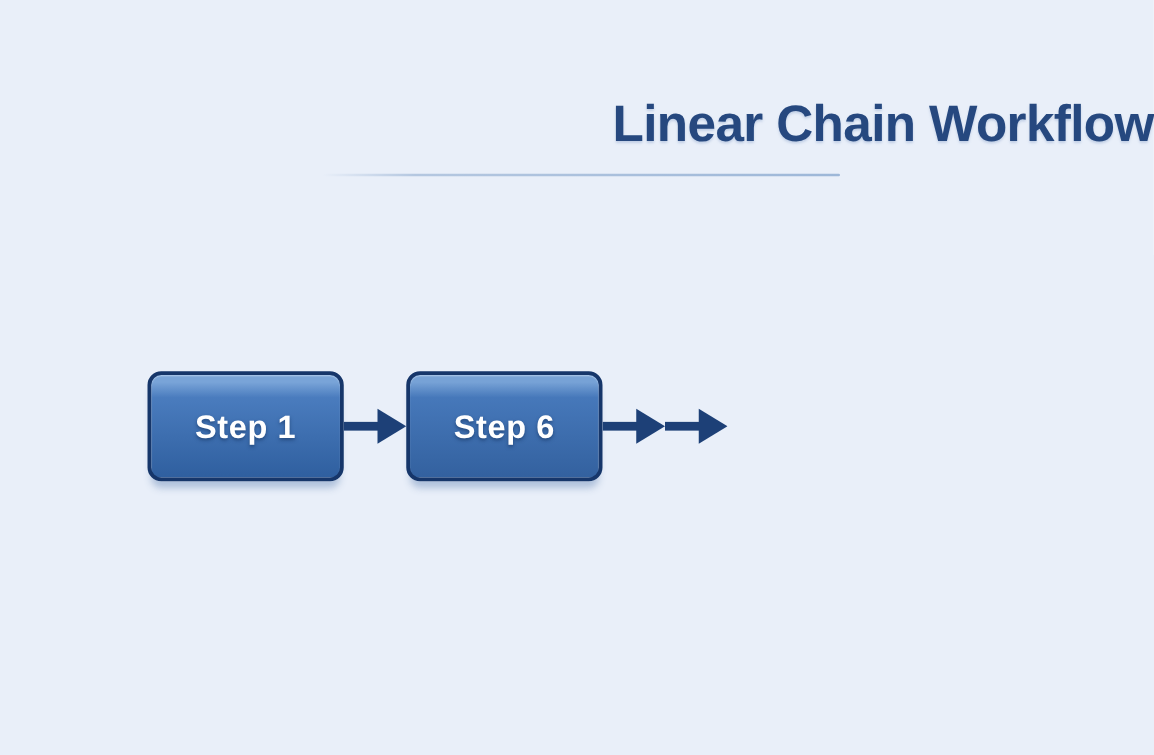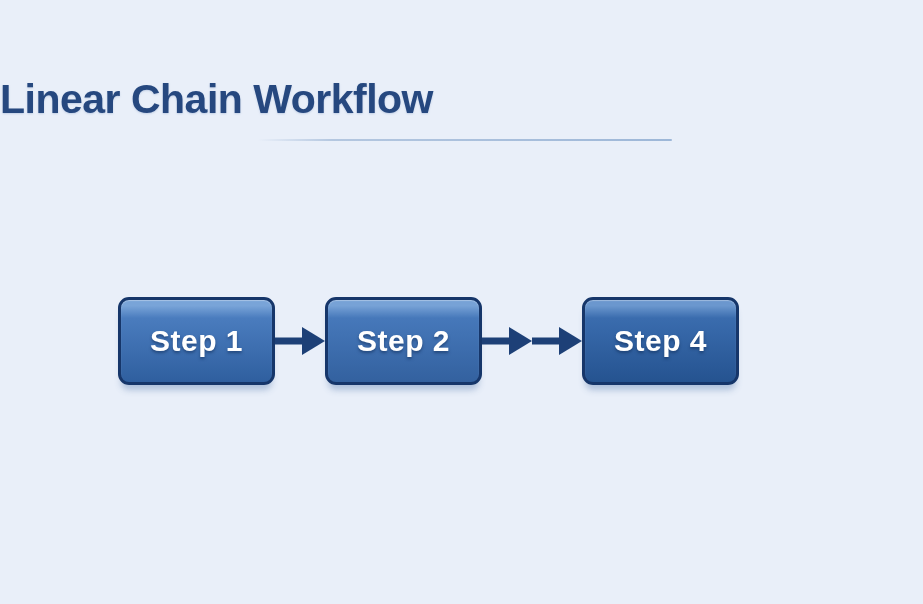--- a/index.html
+++ b/index.html
@@ -17,21 +17,21 @@
     position: absolute;
     inset: 0;
     background: var(--bg, #e9eff9);
   }
   .page-title {
     position: absolute;
     top: 76px;
     left: 0;
     width: 100%;
     margin: 0;
-    text-align: left;
+    text-align: right;
     font-size: 41px;
     font-weight: bold;
     letter-spacing: -0.5px;
     color: var(--title-color, #26487f);
     text-shadow: 0 1px 2px rgba(120, 150, 195, 0.35);
   }
   .title-underline {
     position: absolute;
     top: 139px;
     left: 258px;
@@ -65,21 +65,21 @@
         var(--hi, #79a4d8) 0%,
         var(--hi, #79a4d8) 7%,
         var(--top, #4a7cbe) 22%,
         var(--bottom, #2f5f9f) 100%);
     box-shadow:
       0 8px 6px -3px rgba(164, 184, 214, 0.85),
       inset 0 1px 1px rgba(255, 255, 255, 0.35);
   }
   .node-label {
     color: var(--node-text, #ffffff);
-    font-size: 30px;
+    font-size: 26px;
     font-weight: bold;
     letter-spacing: 0.5px;
     text-shadow: 0 2px 3px rgba(14, 42, 84, 0.55);
   }
   .arrow {
     width: 50px;
     height: 88px;
     display: flex;
     align-items: center;
     justify-content: center;
@@ -105,36 +105,33 @@
     </div>
 
     <div class="arrow">
       <svg width="50" height="32" viewBox="0 0 50 32" aria-hidden="true">
         <rect x="0" y="12.5" width="28" height="7" class="arrow-shape" fill="#1d4077"></rect>
         <polygon points="27,2 50,16 27,30" class="arrow-shape" fill="#1d4077"></polygon>
       </svg>
     </div>
 
     <div class="node" style="--hi: #77a2d6; --top: #4678ba; --bottom: #33619f;">
-      <span class="node-label">Step 2</span>
+      <span class="node-label">Step 6</span>
     </div>
 
     <div class="arrow">
       <svg width="50" height="32" viewBox="0 0 50 32" aria-hidden="true">
         <rect x="0" y="12.5" width="28" height="7" class="arrow-shape" fill="#1d4077"></rect>
         <polygon points="27,2 50,16 27,30" class="arrow-shape" fill="#1d4077"></polygon>
       </svg>
     </div>
 
 
     <div class="arrow">
       <svg width="50" height="32" viewBox="0 0 50 32" aria-hidden="true">
         <rect x="0" y="12.5" width="28" height="7" class="arrow-shape" fill="#1d4077"></rect>
         <polygon points="27,2 50,16 27,30" class="arrow-shape" fill="#1d4077"></polygon>
       </svg>
     </div>
 
-    <div class="node" style="--hi: #6b97ce; --top: #3a6cae; --bottom: #255390;">
-      <span class="node-label">Step 4</span>
-    </div>
 
   </div>
 </div>
 
 </body></html>

